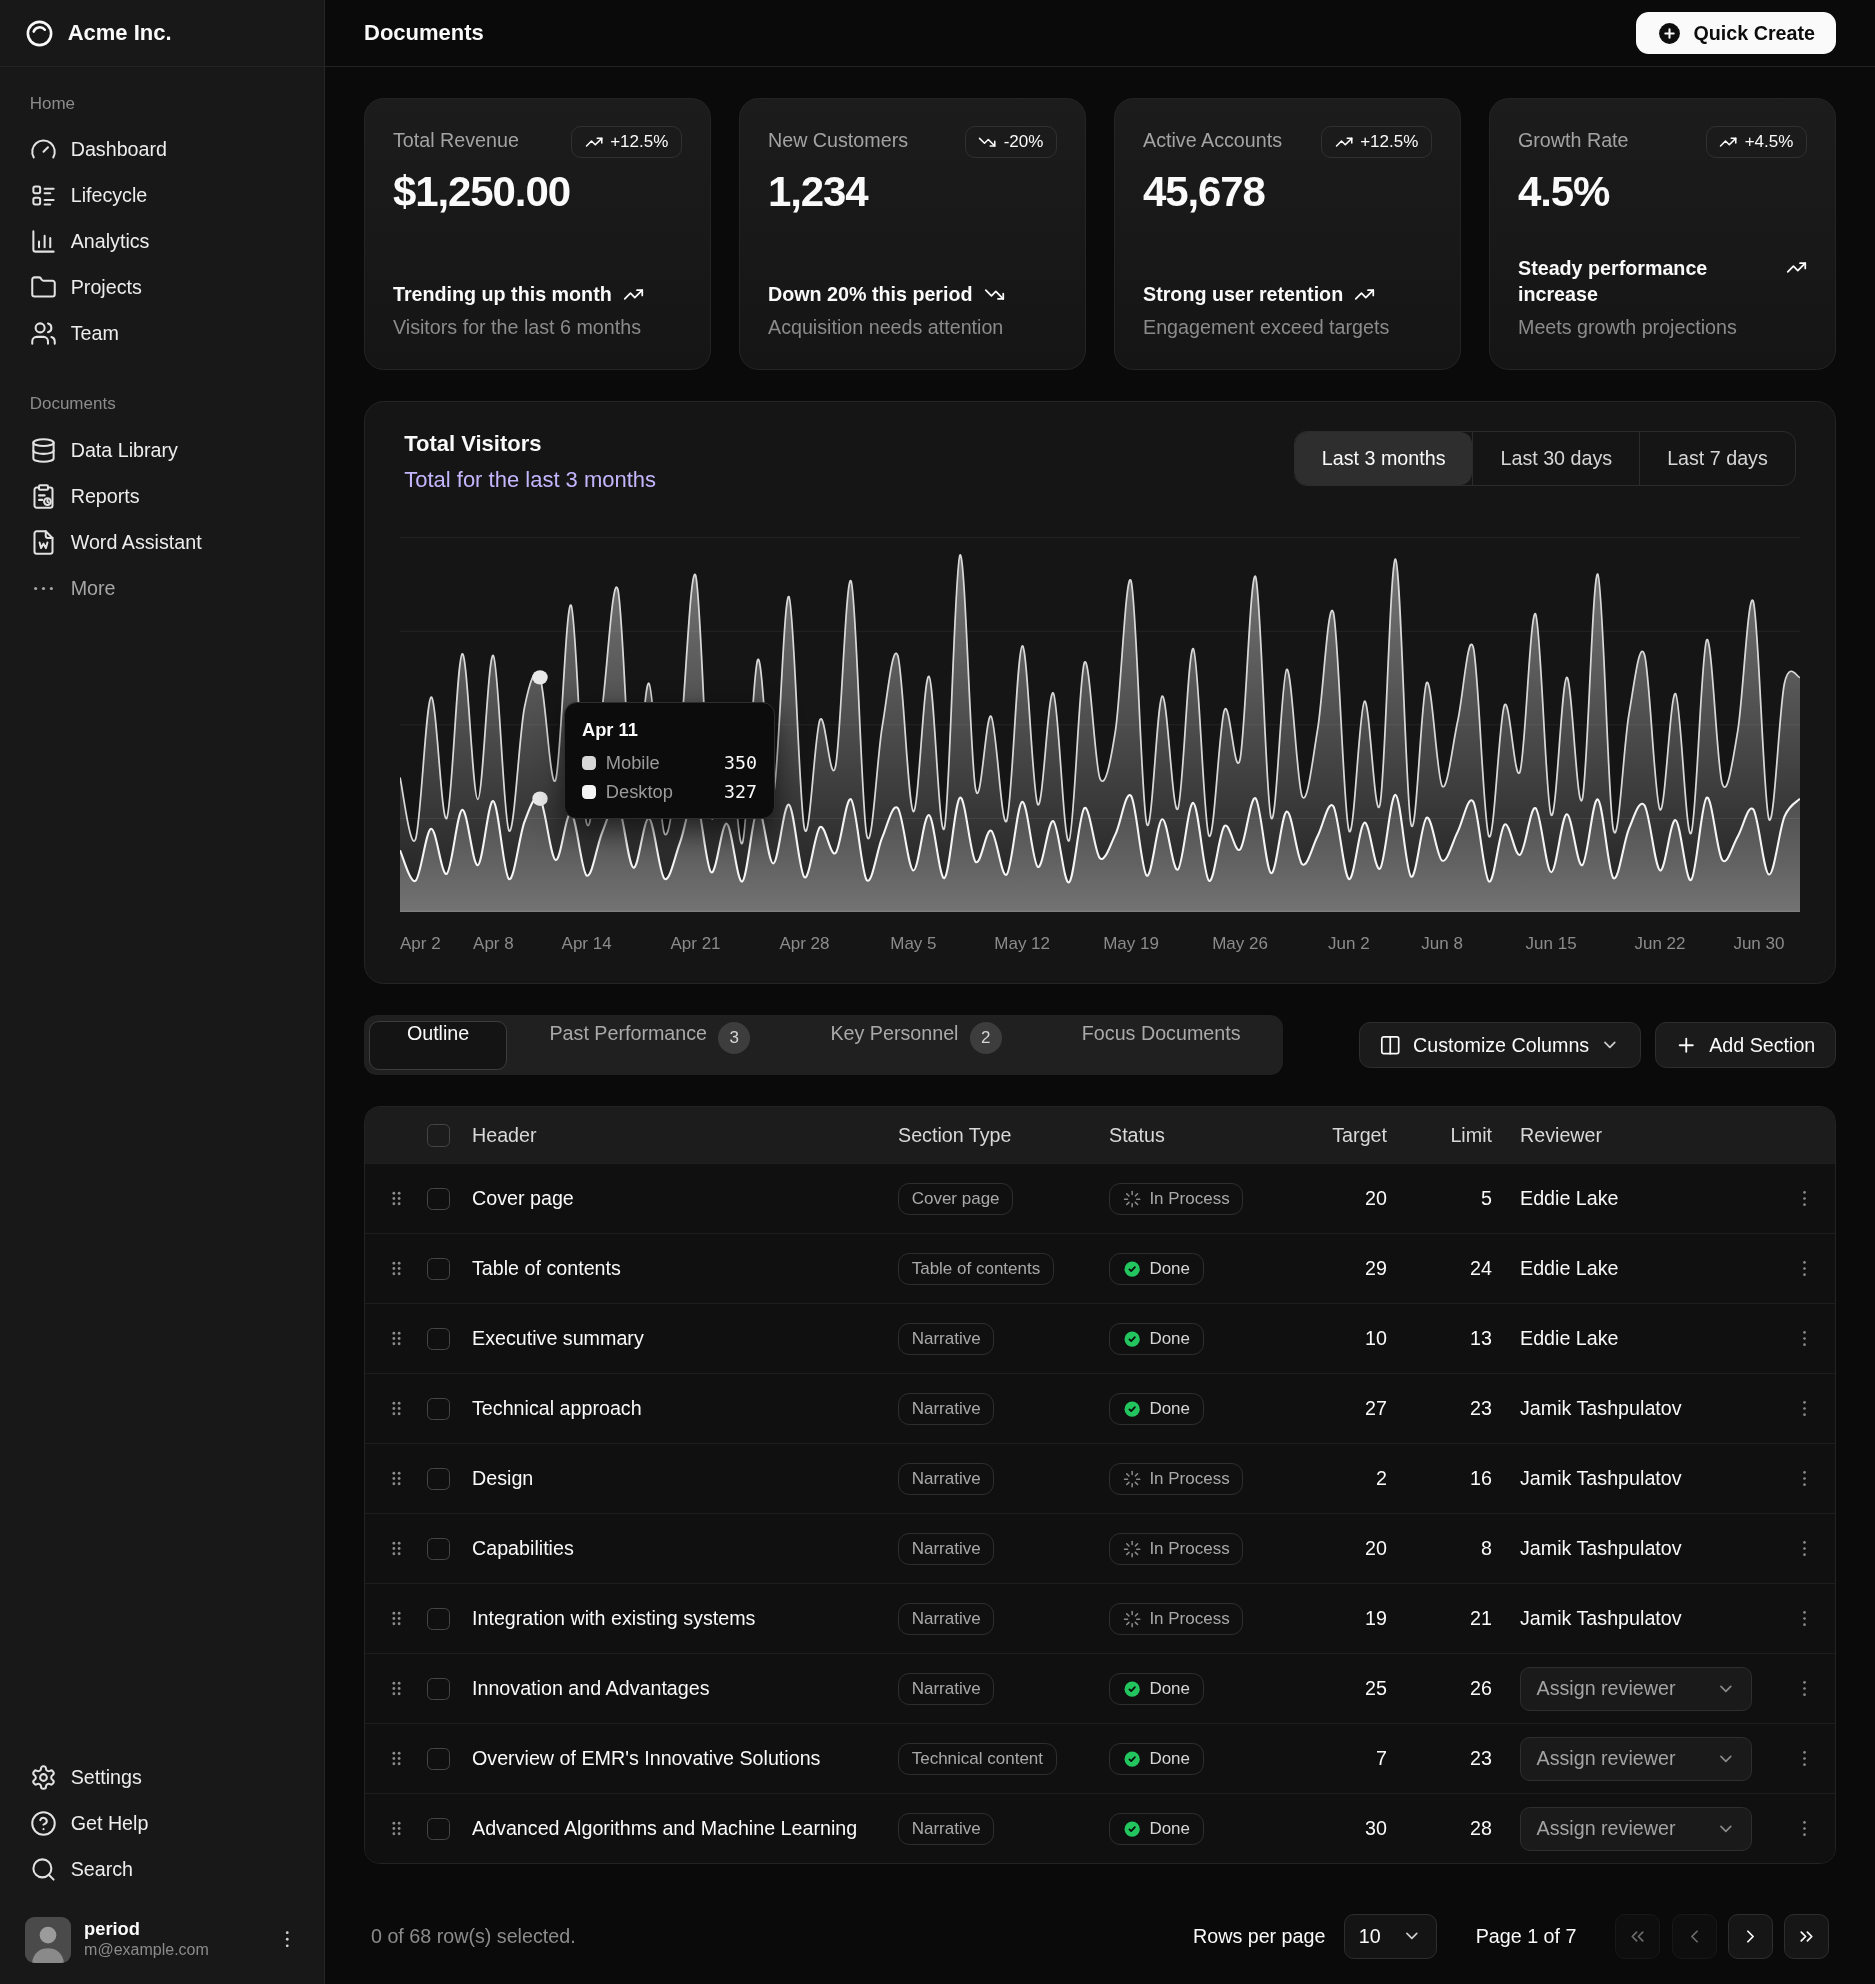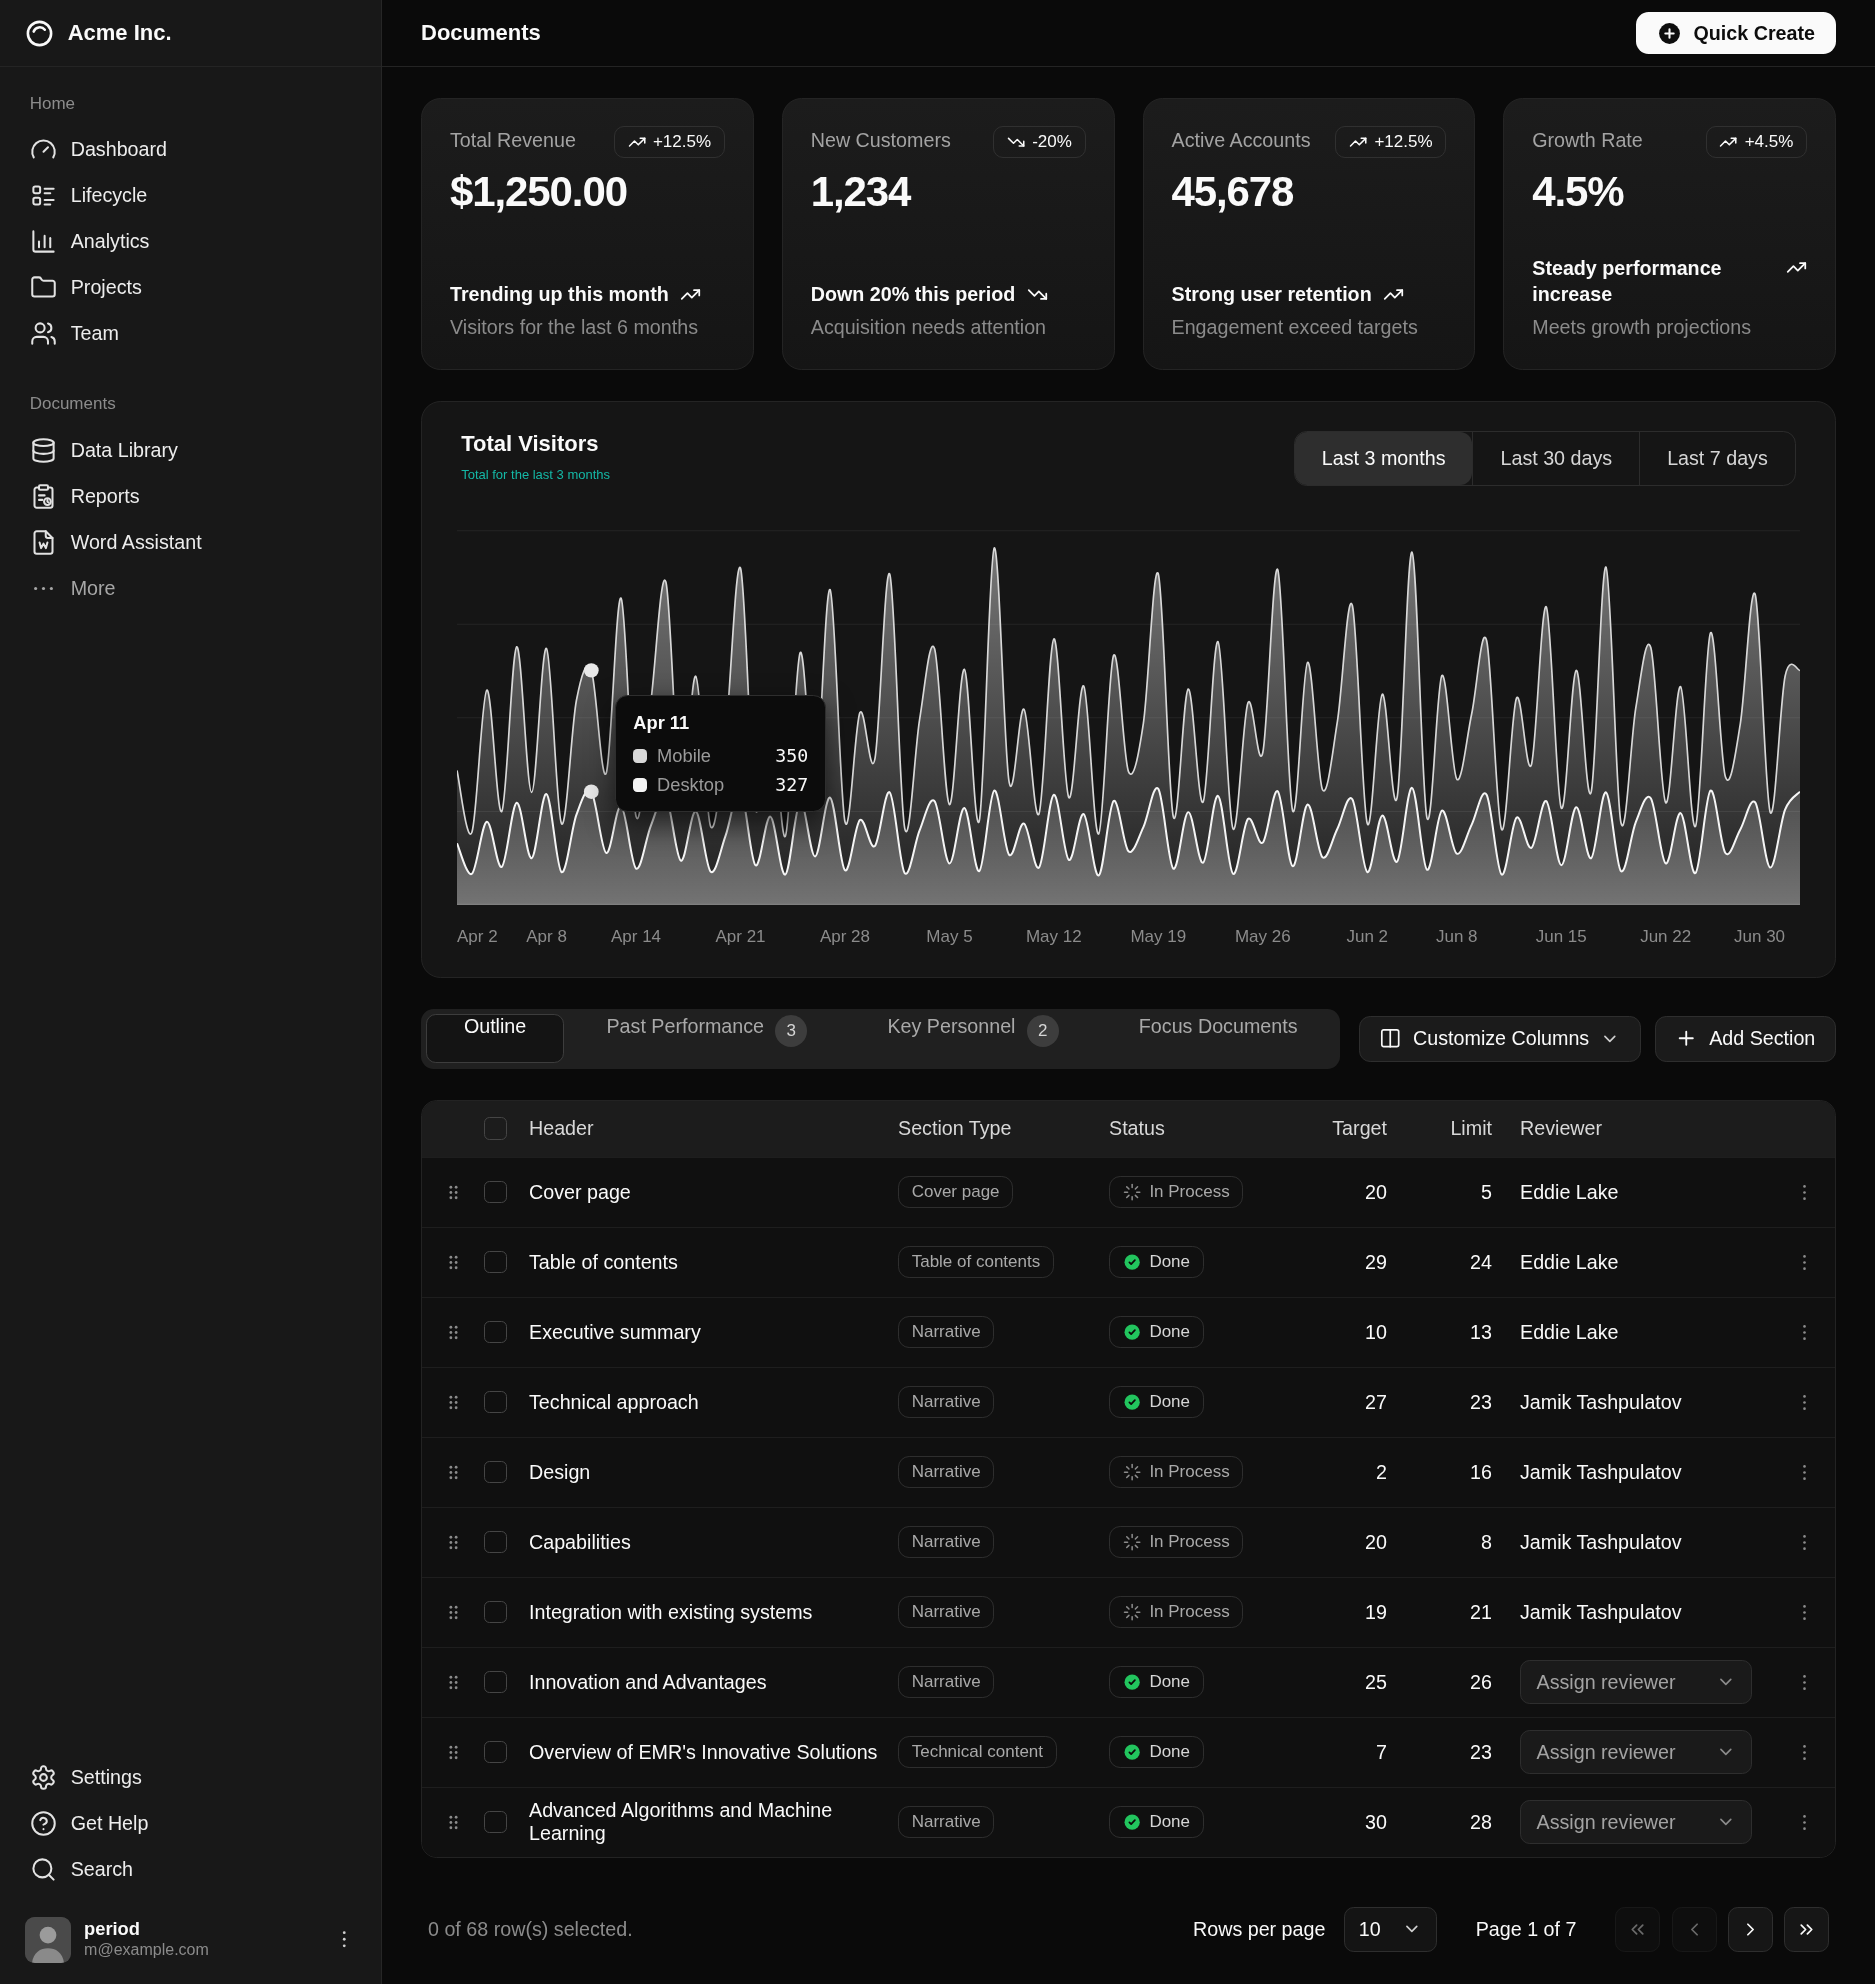--- a/index.html
+++ b/index.html
@@ -3,21 +3,21 @@
 <meta charset="utf-8">
 <style>
   *{margin:0;padding:0;box-sizing:border-box}
   html,body{width:1875px;height:1985px;overflow:hidden}
   body{background:#0a0a0a;color:#fafafa;font-family:"Liberation Sans",sans-serif;font-size:19.7px;-webkit-font-smoothing:antialiased}
   .app{display:flex;width:100%;height:100%}
   .icon{display:inline-flex;align-items:center;justify-content:center;flex:none}
   .icon svg{width:100%;height:100%}
 
   
-  .sidebar{width:382px;flex:none;background:#181818;border-right:0.7px solid #262626;display:flex;flex-direction:column}
+  .sidebar{width:325px;flex:none;background:#181818;border-right:0.7px solid #262626;display:flex;flex-direction:column}
   .sb-header{height:67px;flex:none;display:flex;align-items:center;padding:0 24px;border-bottom:0.7px solid #242424}
   .brand{display:flex;align-items:center;gap:12.7px;font-size:22px;font-weight:700}
   .brand .icon{width:31px;height:31px}
   .sb-nav{padding:19.7px 17px 0;flex:1;display:flex;flex-direction:column}
   .sb-group{margin-bottom:31px}
   .sb-label{color:#8b8b8b;font-size:17px;padding:7px 12.7px 12.7px}
   .sb-item{display:flex;align-items:center;gap:14px;height:46px;padding:0 12.7px;border-radius:9.8px;color:#ededed;cursor:default}
   .sb-item .icon{width:27px;height:27px;color:#e2e2e2}
   .sb-item.muted{color:#a6a6a6}.sb-item.muted .icon{color:#a6a6a6}
   .sb-bottom{margin-top:auto;padding:0 17px 7px}
@@ -47,21 +47,21 @@
   .stat-value{font-size:42px;font-weight:700;letter-spacing:-1.1px;margin-top:9.8px}
   .stat-foot{margin-top:auto;padding-top:39px;display:flex;flex-direction:column;gap:8.4px}
   .foot1{display:flex;align-items:flex-start;gap:11.2px;font-weight:600;font-size:19.7px;line-height:1.35}
   .foot1 .icon{width:21px;height:21px;margin-top:2.8px;flex:none}
   .foot2{color:#8b8b8b;font-size:19.7px}
 
   
   .chart-card{background:#151515;border:0.7px solid #242424;border-radius:19.7px;padding:25px 28px 21px}
   .chart-head{display:flex;align-items:flex-start;justify-content:space-between;padding:4.2px 11.2px 25px}
   .chart-title{font-size:22px;font-weight:600;margin-bottom:9.8px}
-  .chart-sub{color:#14b8a6;font-size:13px}
+  .chart-sub{color:#c4b5fd;font-size:22px}
   .range-toggle{display:flex;border:0.7px solid #2c2c2c;border-radius:12.7px;overflow:hidden;height:55px}
   .range-item{display:flex;align-items:center;padding:0 27px;font-size:19.7px;color:#d6d6d6;border-left:0.7px solid #2c2c2c;cursor:pointer}
   .range-item:first-child{border-left:none}
   .range-item.active{background:#2e2e2e;color:#fafafa;border-radius:12px}
   .chart-plot{position:relative;height:394px;margin:0 7px}
   .chart-plot svg.area{position:absolute;inset:0;width:100%;height:100%}
   .chart-tooltip{position:absolute;width:211px;background:#0c0c0c;border:0.7px solid #2e2e2e;border-radius:12.7px;padding:15.5px 17px;box-shadow:0 11.2px 28px rgba(0,0,0,.6);z-index:3}
   .tt-title{font-size:18.3px;font-weight:700;margin-bottom:11.2px}
   .tt-row{display:flex;align-items:center;gap:9.8px;margin-top:7px;font-size:18.3px;color:#9a9a9a}
   .tt-swatch{width:14px;height:14px;border-radius:4.2px;flex:none}

